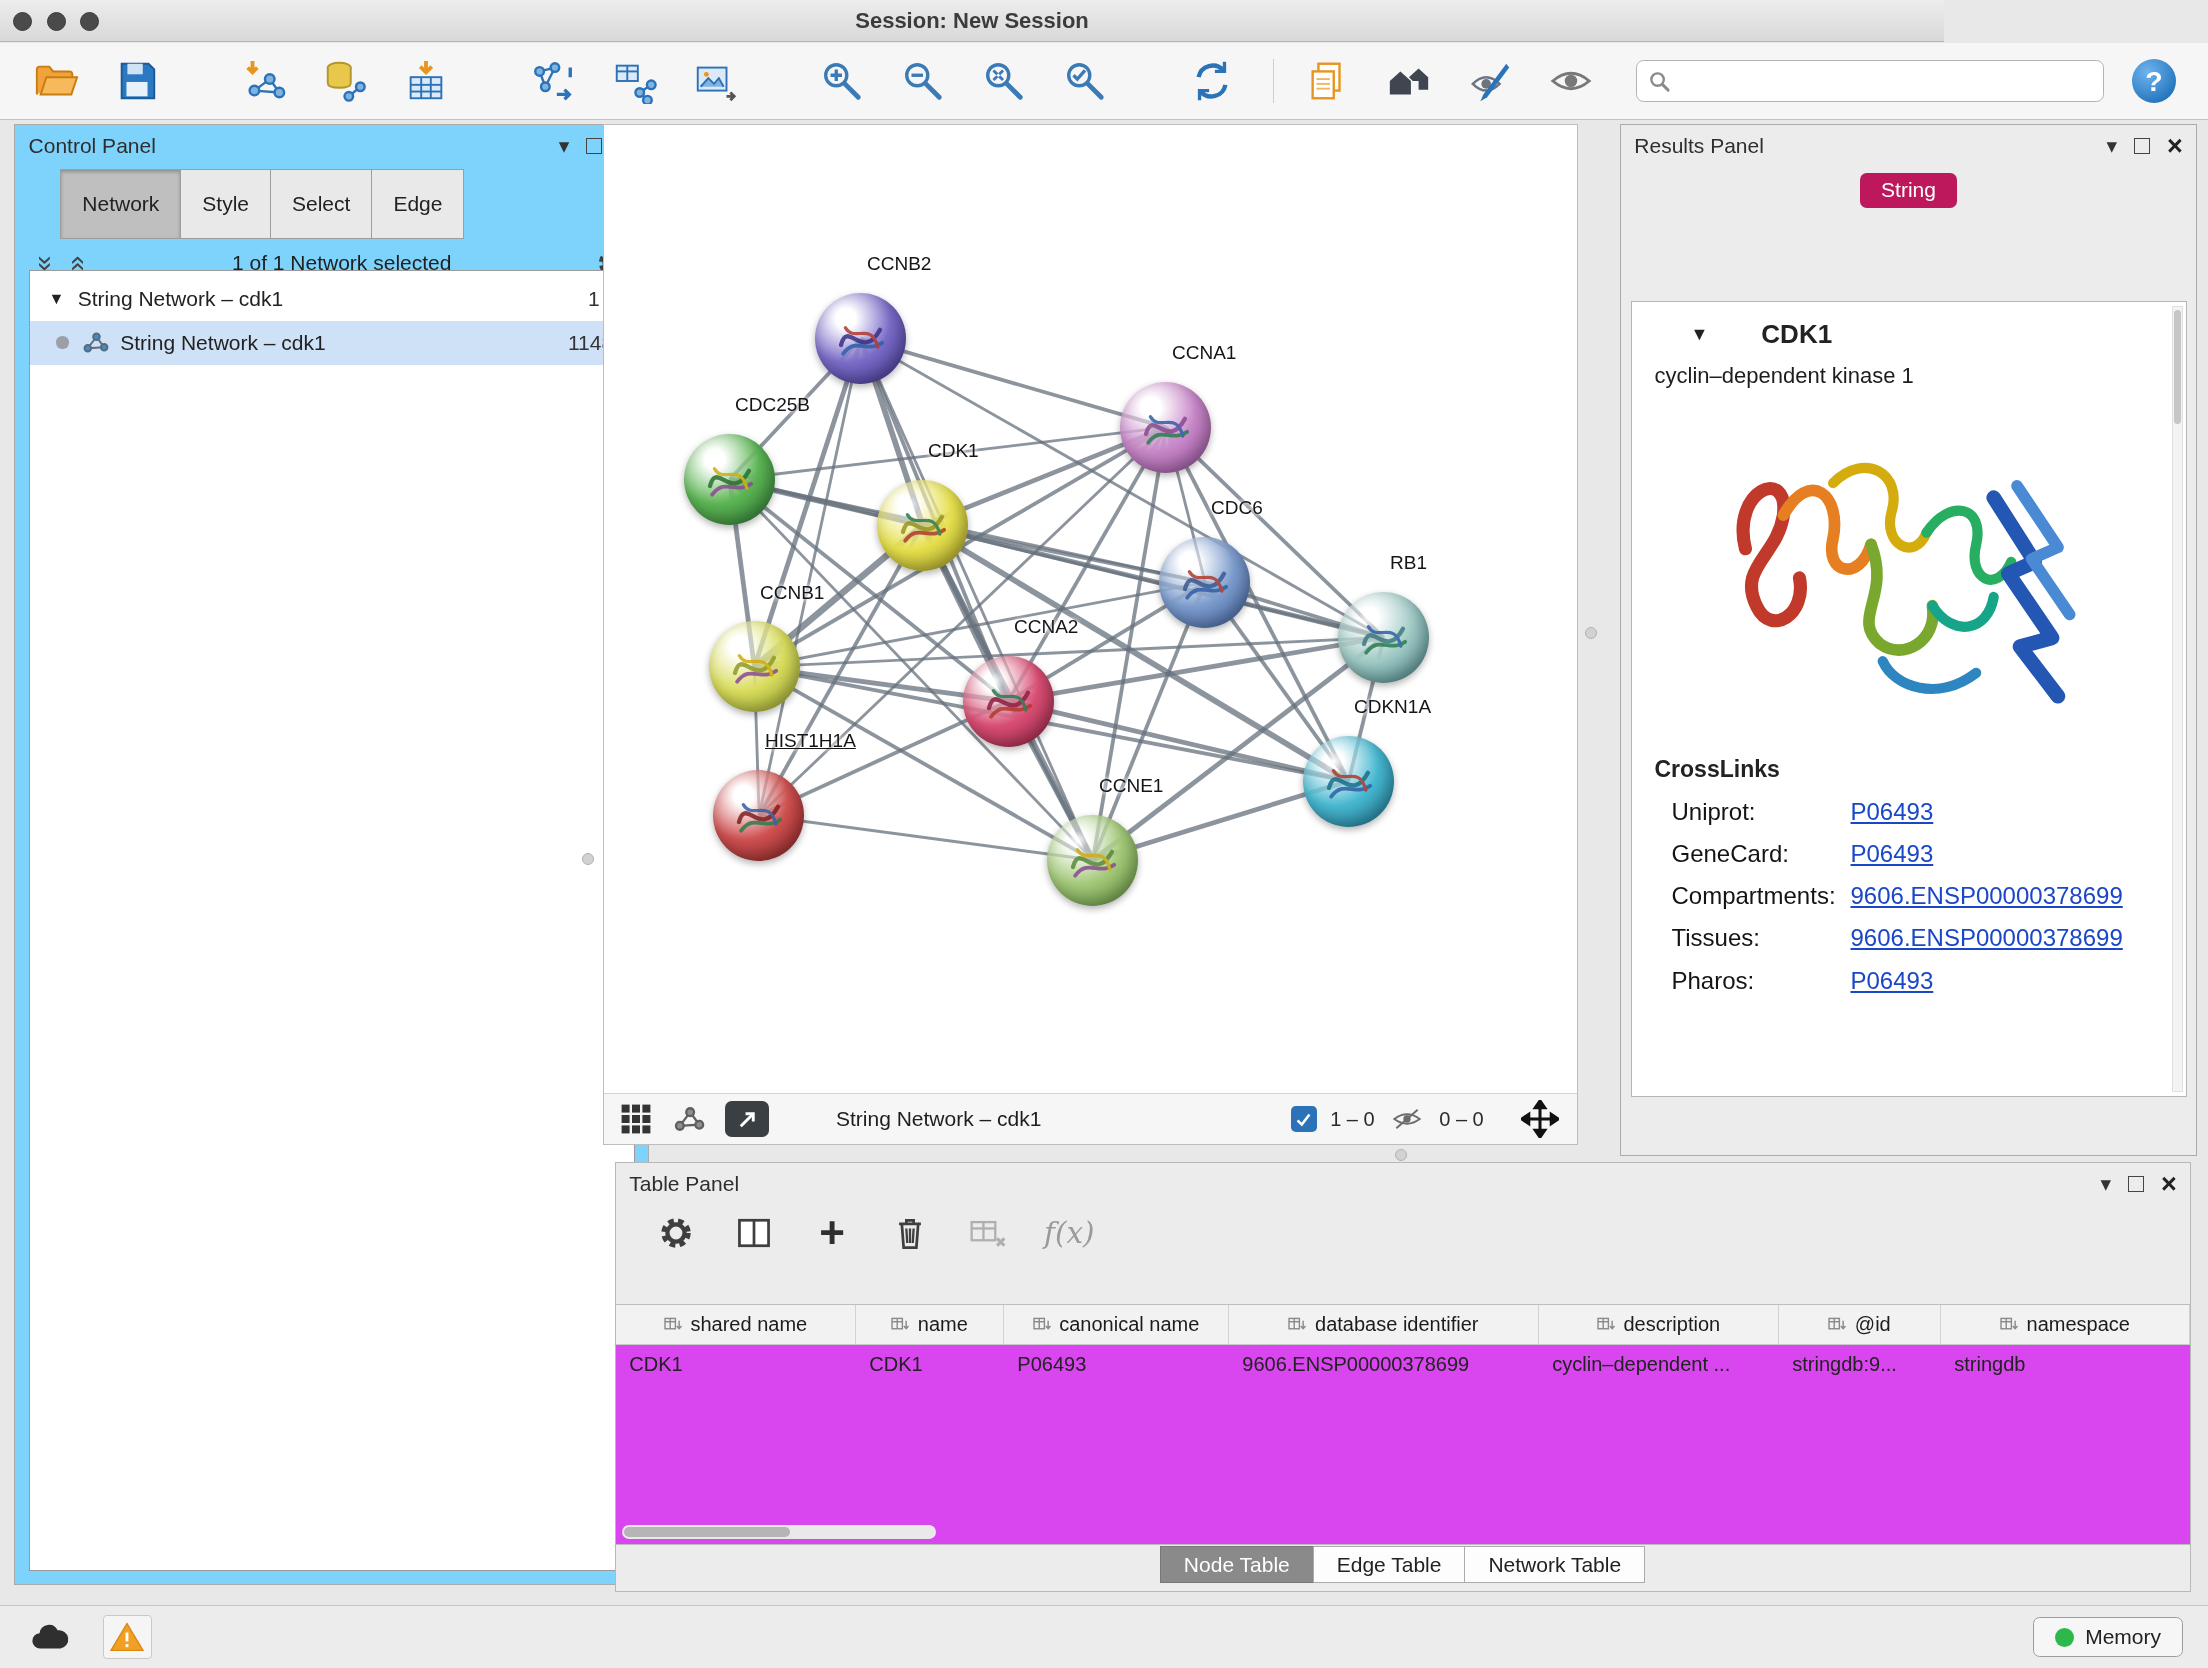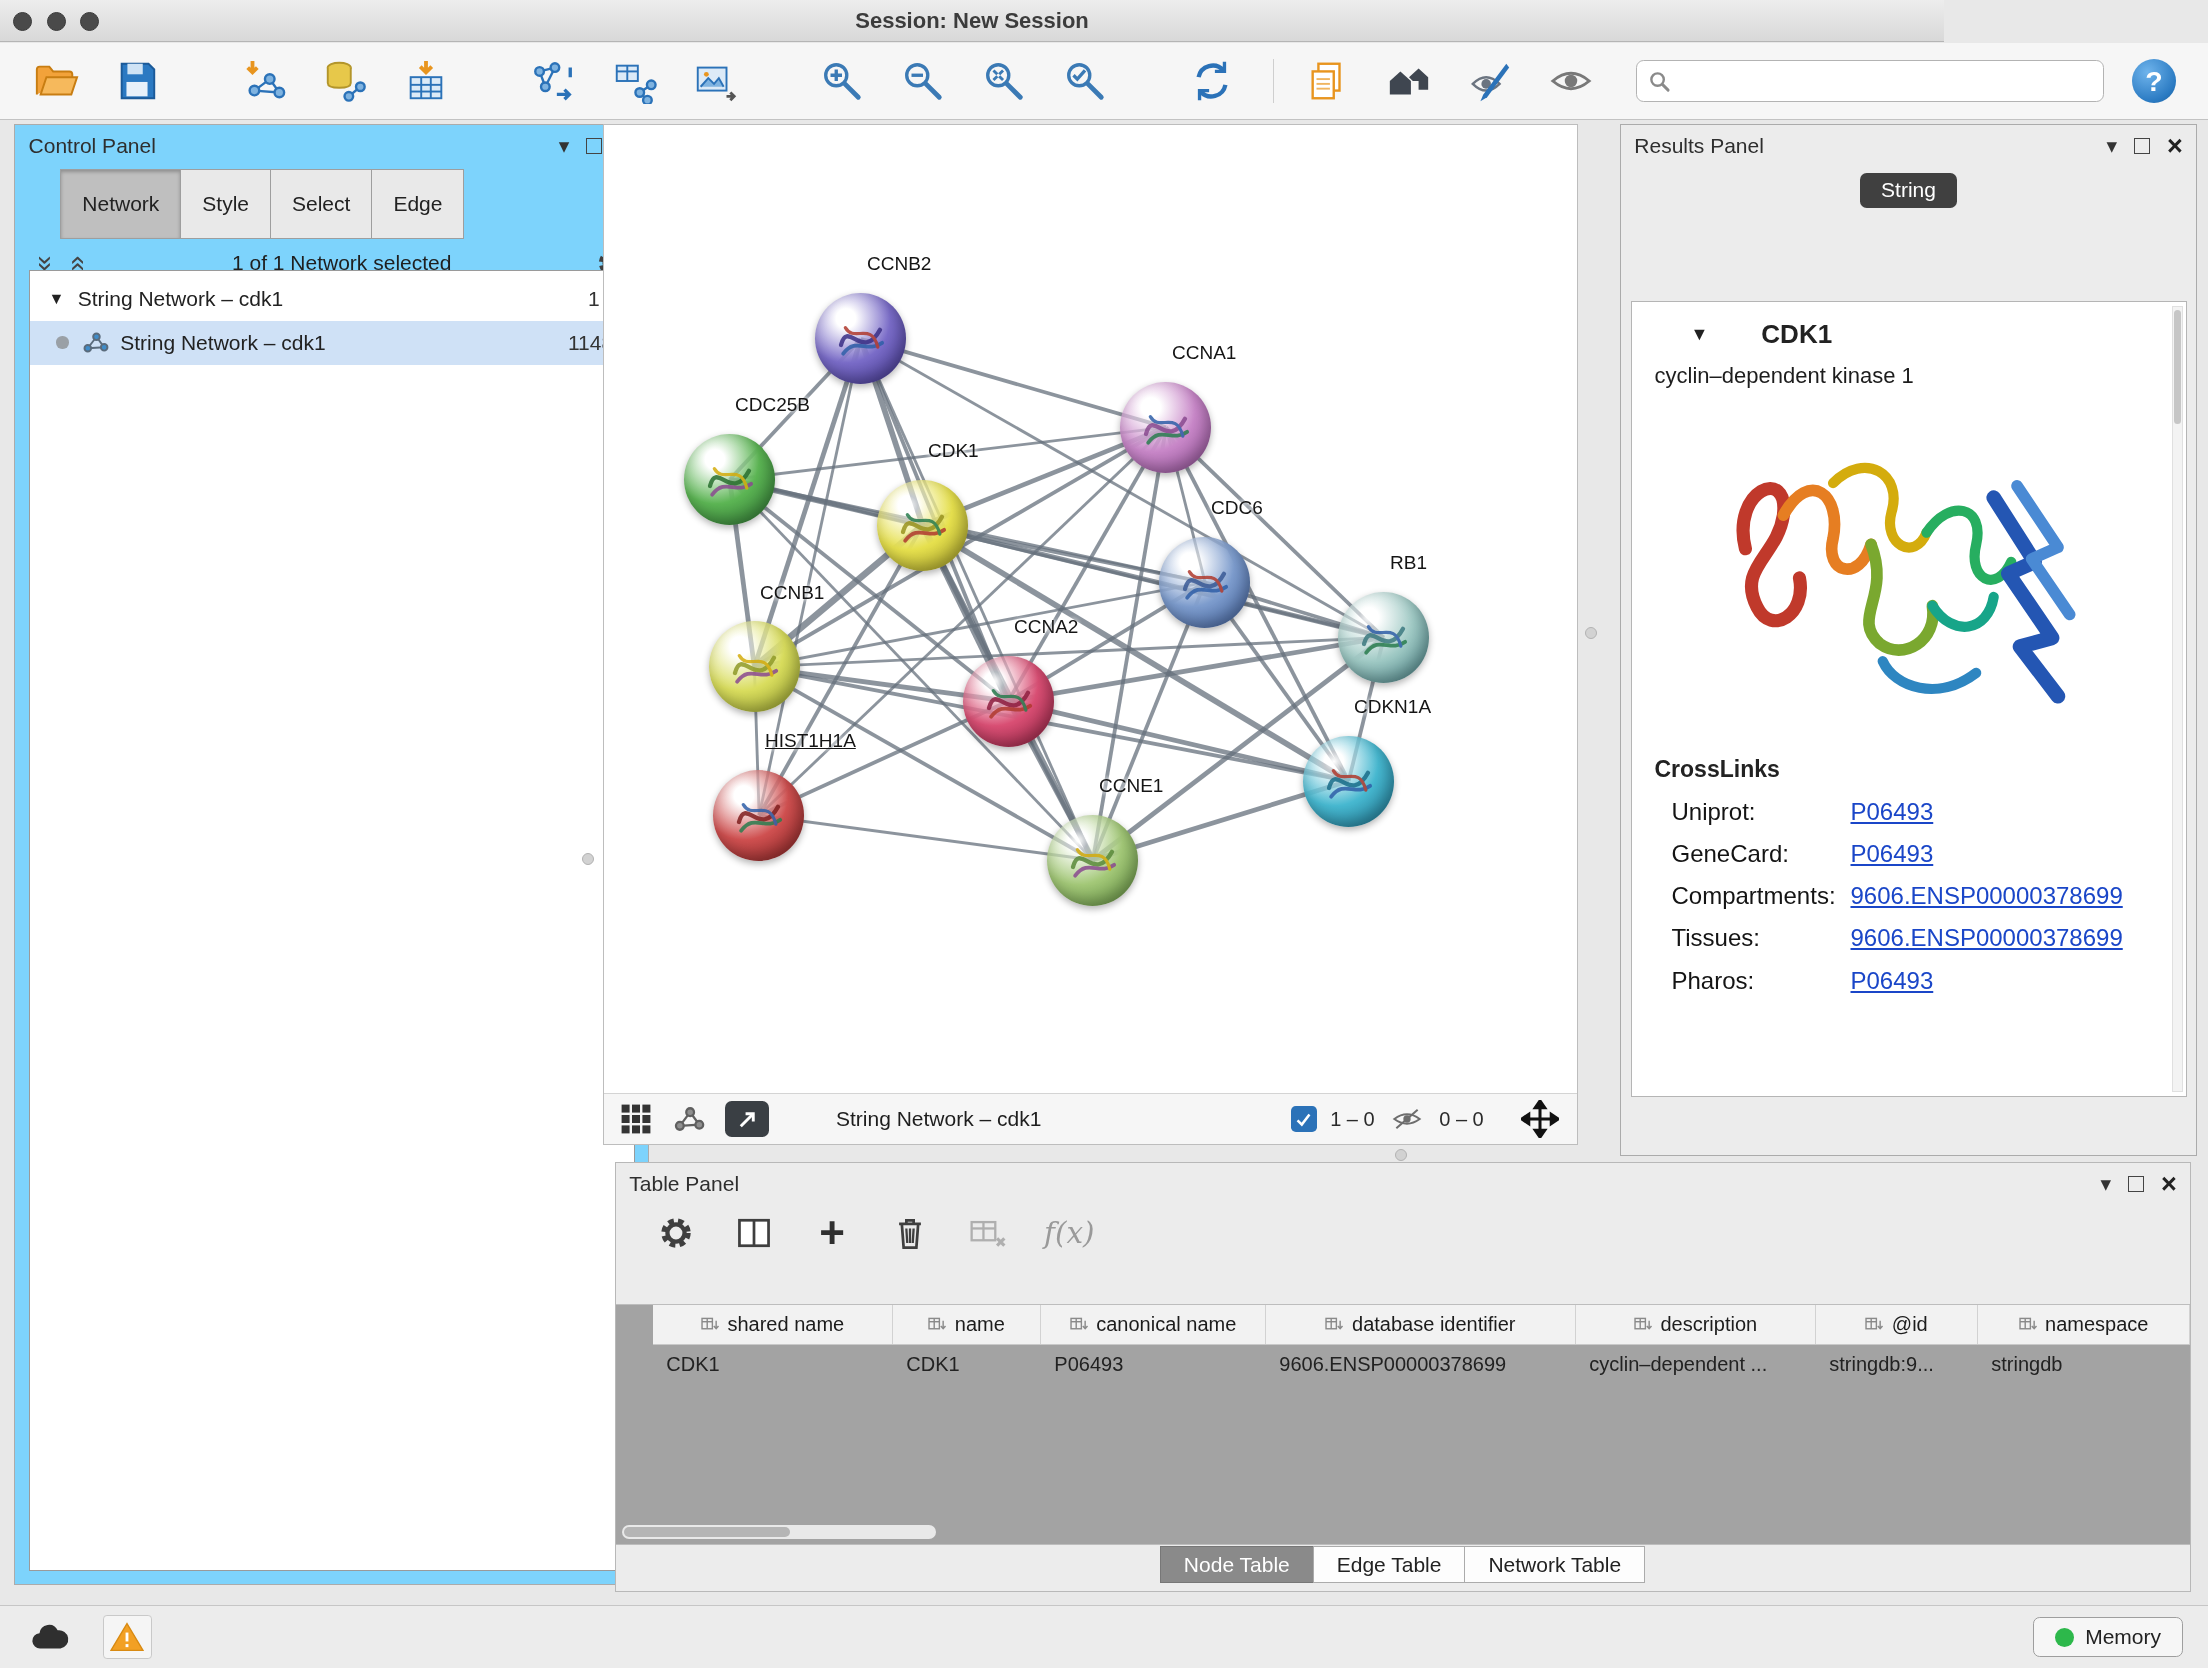--- a/index.html
+++ b/index.html
@@ -71,21 +71,21 @@
   .netstatus { position:absolute; left:0; bottom:0; width:973px; height:51px; background:#f6f6f6;
     border-top:1px solid #d4d4d4; display:flex; align-items:center; padding:0 15px; gap:19px; }
   .ns-name { font-size:21px; color:#1e1e1e; margin-left:48px; }
   .ns-right { margin-left:auto; display:flex; align-items:center; gap:13.3px; }
   .ns-count { font-size:20px; color:#2a2a2a; }
   .checkbox { width:26px; height:26px; background:#2b72b8; border-radius:4.8px; display:flex; align-items:center; justify-content:center; cursor:pointer; }
   .darkbtn { width:44px; height:36px; background:#3a3f44; border-radius:6.7px; display:flex; align-items:center; justify-content:center; cursor:pointer; }
 
   
   .rp { position:absolute; left:1620px; top:124px; width:577px; height:1032px; background:#ececec; border:1px solid #ababab; }
-  .rp-badge { display:block; margin:5.7px auto 0; width:max-content; background:#404040; color:#fff;
+  .rp-badge { display:block; margin:5.7px auto 0; width:max-content; background:#be185d; color:#fff;
     font-size:21px; padding:5.7px 21px; border-radius:6.7px; cursor:pointer; }
   .rp-btnbox { margin:13.3px 9.5px 0; border:1px solid #bdbdbd; background:#f7f7f7; height:74px;
     display:flex; align-items:center; justify-content:center; gap:34px; }
   .rp-btn { background:#fdfdfd; border:1px solid #ababab; border-radius:7.6px; font-size:21px; padding:7.6px 25px; cursor:pointer; }
   .rp-content { position:absolute; left:9.5px; right:9.5px; top:176px; height:796px; background:#fff; border:1px solid #b5b5b5; padding:17px 23px 0 23px; }
   .rp-protein-head { display:flex; align-items:center; }
   .rp-protein-caret { font-size:18px; margin-left:36px; cursor:pointer; }
   .rp-protein-name { font-size:26px; font-weight:700; margin-left:53px; }
   .rp-protein-desc { font-size:22px; margin-top:13.3px; color:#1d1d1d; }
   .rp-protein-img { display:block; margin:21px auto 0; }
@@ -94,21 +94,21 @@
   .cl-label { width:179px; margin-left:17px; color:#141414; }
   .cl-link { color:#1a46c8; text-decoration:underline; cursor:pointer; }
   .v-scroll { position:absolute; right:2.9px; top:3.8px; bottom:3.8px; width:10.5px; background:#f3f3f3; border:1px solid #e0e0e0; }
   .v-thumb { position:absolute; left:1px; top:2.9px; width:6.7px; height:114px; background:#c6c6c6; border-radius:3.8px; }
 
   
   .tp { position:absolute; left:615px; top:1162px; width:1576px; height:430px; background:#ececec; border:1px solid #b8b8b8; }
   .tp-toolbar { display:flex; align-items:center; gap:34px; padding:5.7px 0 7.6px 38px; }
   .tp-ic { display:flex; align-items:center; justify-content:center; width:44px; height:44px; cursor:pointer; }
   .fx { font-family:"DejaVu Serif","Liberation Serif",serif; font-style:italic; font-size:29.5px; color:#9a9a9a; }
-  .tbl-box { position:absolute; left:0; right:0; top:141px; height:241px; background:#a3a3a3; border-top:1px solid #bdbdbd; border-bottom:1px solid #bdbdbd; overflow:hidden;padding-left:37px; }
+  .tbl-box { position:absolute; left:0; right:0; top:141px; height:241px; background:#d946ef; border-top:1px solid #bdbdbd; border-bottom:1px solid #bdbdbd; overflow:hidden; }
   .tbl-header { display:flex; background:#f2f2f2; border-bottom:1px solid #c9c9c9; height:40px; }
   .th { display:flex; align-items:center; justify-content:center; gap:7.6px; font-size:20px; color:#1c1c1c;
     border-right:1px solid #d2d2d2; overflow:hidden; white-space:nowrap; cursor:pointer; }
   .tbl-row { display:flex; height:40px; }
   .td { font-size:20px; padding:7.6px 3.8px 0 13.3px; border-right:1px solid transparent; overflow:hidden; white-space:nowrap; }
   .h-scroll { position:absolute; left:5.7px; bottom:4.8px; height:14.3px; width:314px; background:#e9e9e9; border-radius:7.6px; }
   .h-thumb { position:absolute; left:1.9px; top:1.9px; width:166px; height:10.5px; background:#b5b5b5; border-radius:5.7px; }
   .tbl-tabs { position:absolute; bottom:7.6px; left:0; right:0; display:flex; justify-content:center; }
   .tbl-tab { font-size:21px; padding:5.7px 23px; background:#fdfdfd; border:1px solid #ababab; margin-left:-1px; cursor:pointer; }
   .tbl-tab.selected { background:#8a8a8a; color:#fff; border-color:#777; }

